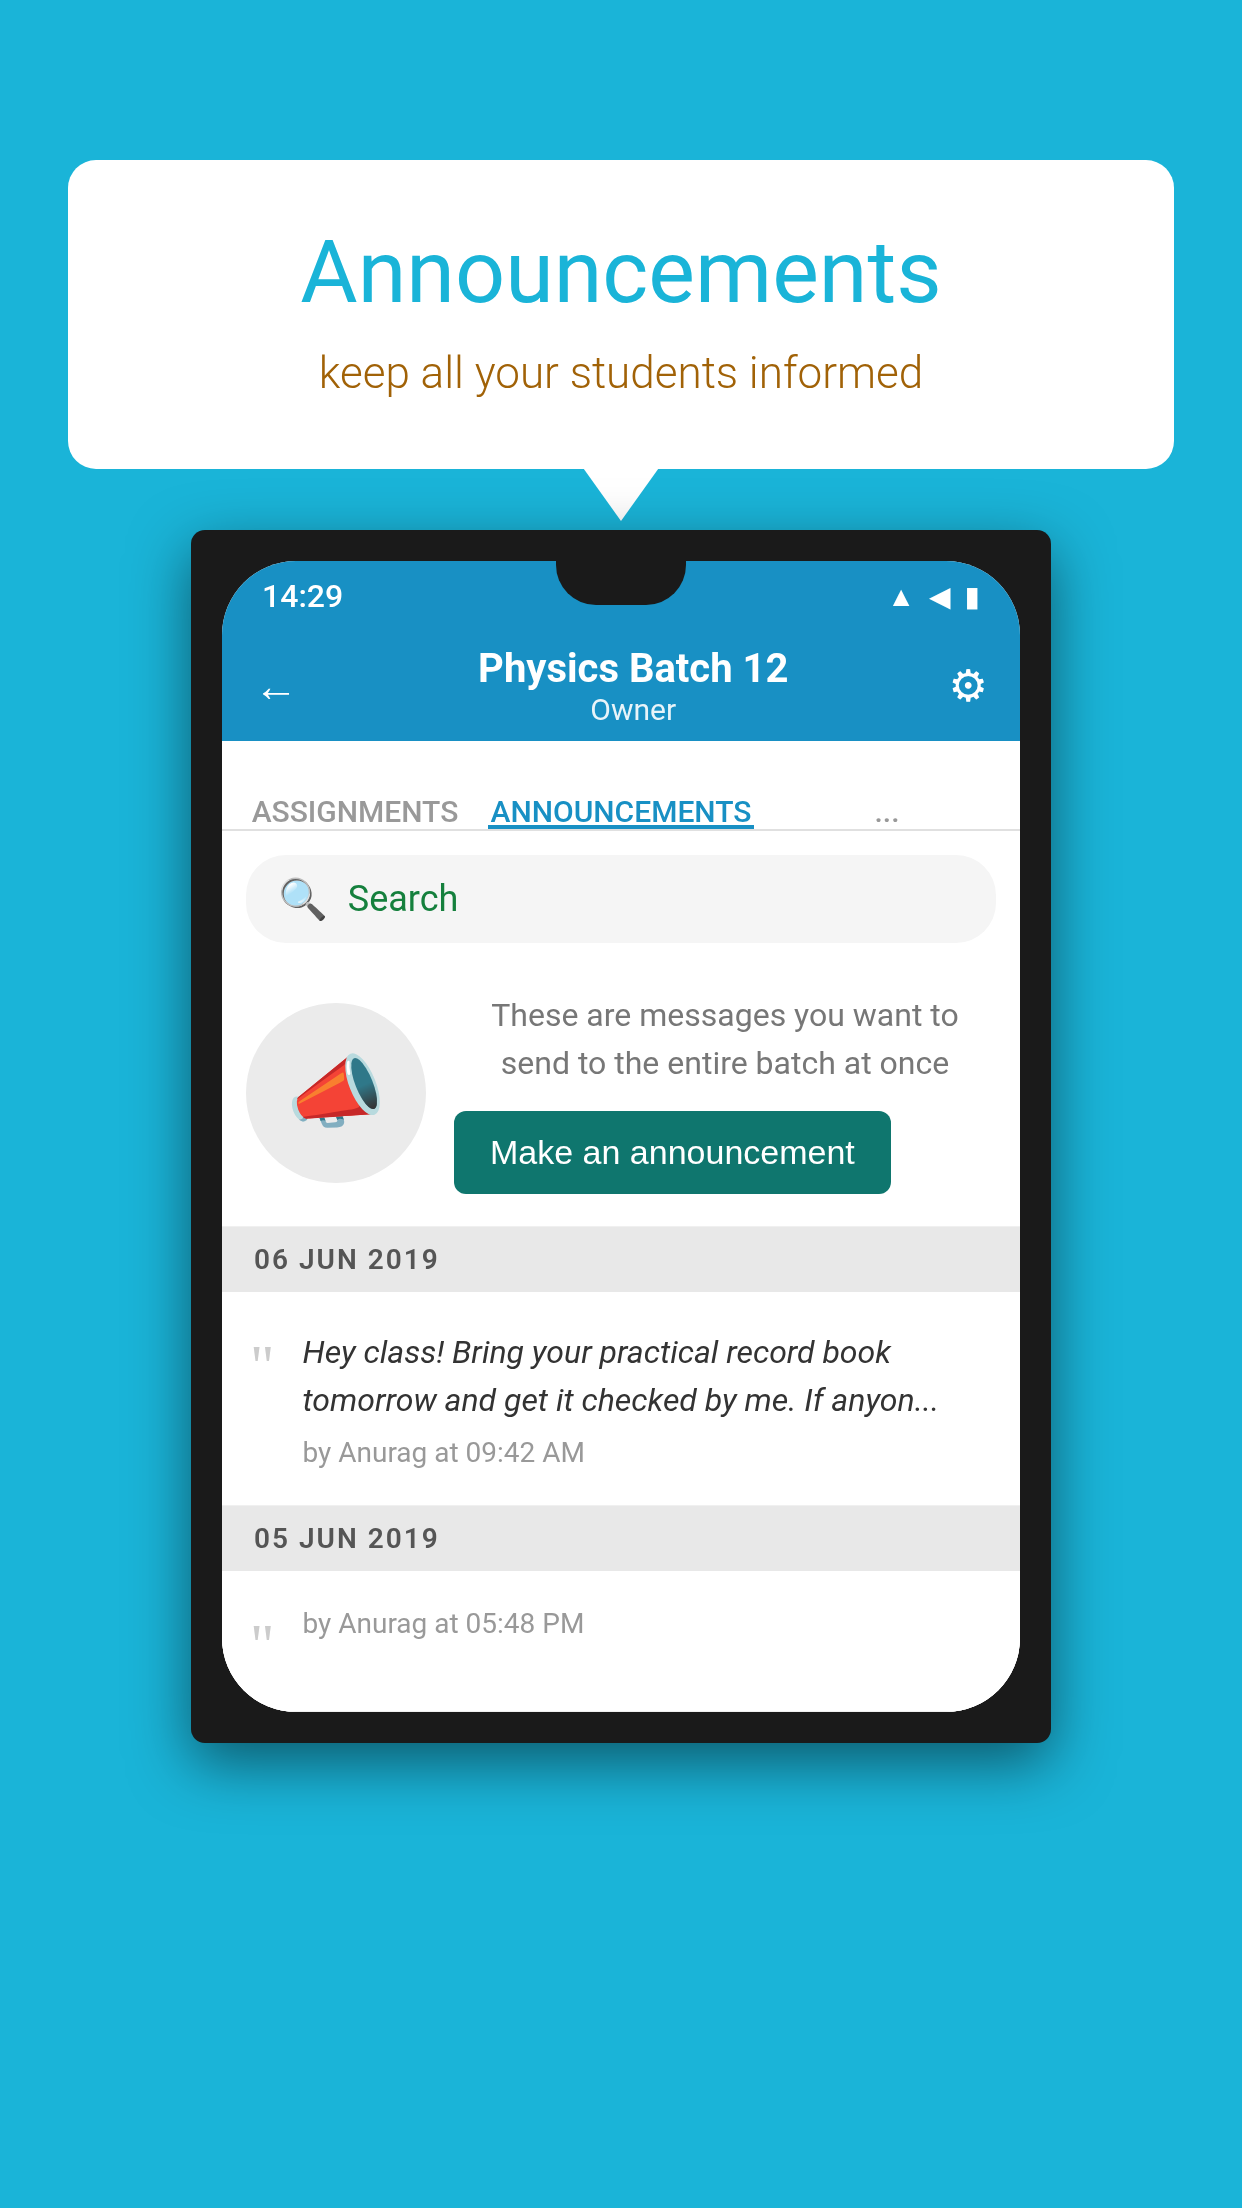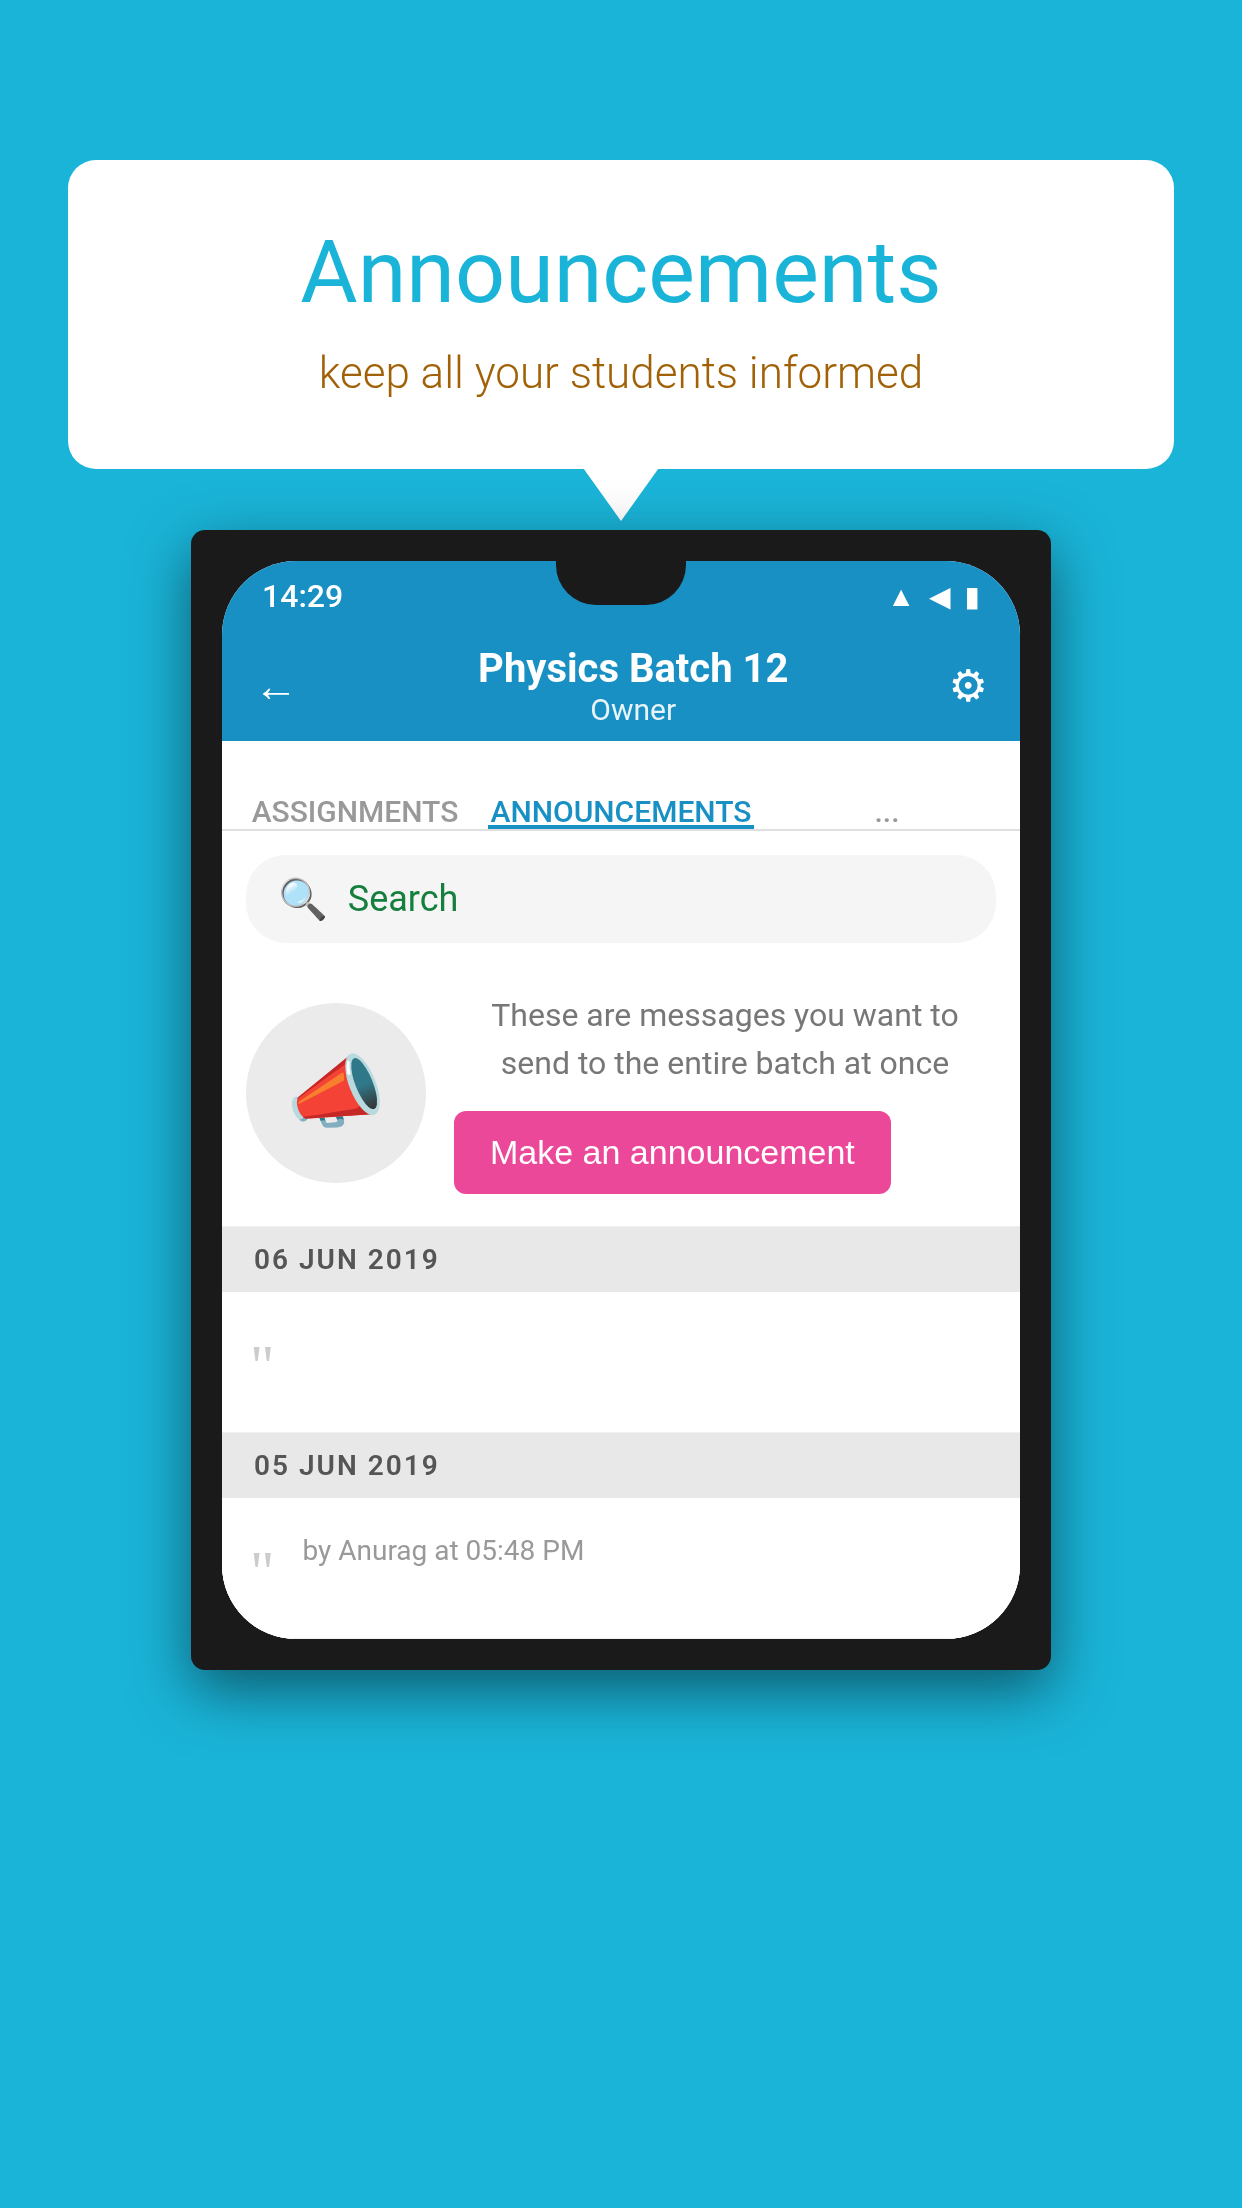--- a/index.html
+++ b/index.html
@@ -257,21 +257,21 @@
 
     .announcement-desc {
       font-size: 32px;
       color: #777;
       line-height: 1.5;
       margin-bottom: 24px;
       text-align: center;
     }
 
     .make-announcement-btn {
-      background: #ec4899;
+      background: #0f766e;
       color: white;
       border: none;
       border-radius: 12px;
       padding: 22px 36px;
       font-size: 34px;
       font-weight: 500;
       cursor: pointer;
     }
 
     
@@ -377,20 +377,24 @@
           </div>
           <div class="announcement-right">
             <div class="announcement-desc">These are messages you want to send to the entire batch at once</div>
             <button class="make-announcement-btn">Make an announcement</button>
           </div>
         </div>
 
         <div class="date-separator">06  JUN  2019</div>
         <div class="announcement-item">
           <div class="quote-icon">"</div>
+          <div class="announcement-content">
+            <div class="announcement-text">Hey class! Bring your practical record book tomorrow and get it checked by me. If anyon...</div>
+            <div class="announcement-author">by Anurag at 09:42 AM</div>
+          </div>
         </div>
 
         <div class="date-separator">05  JUN  2019</div>
         <div class="announcement-item">
           <div class="quote-icon">"</div>
           <div class="announcement-content">
             <div class="announcement-author">by Anurag at 05:48 PM</div>
           </div>
         </div>
 

